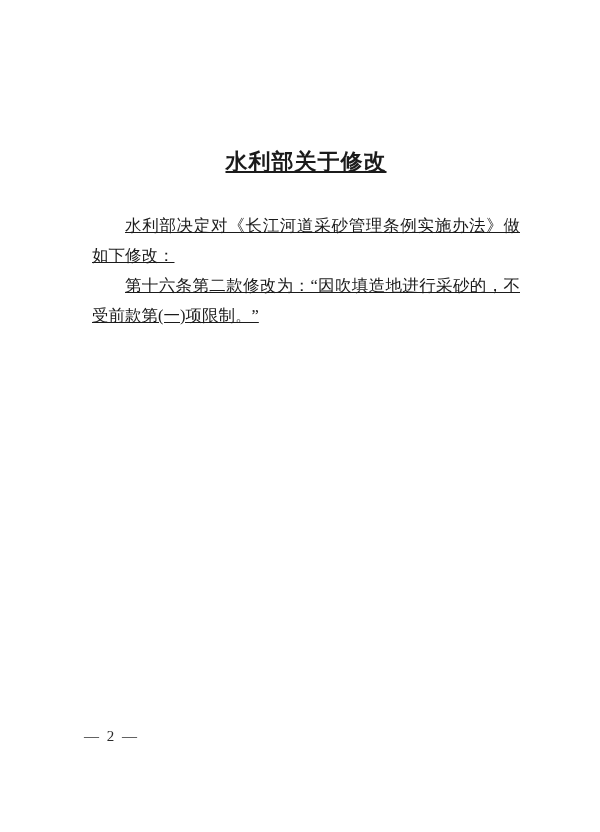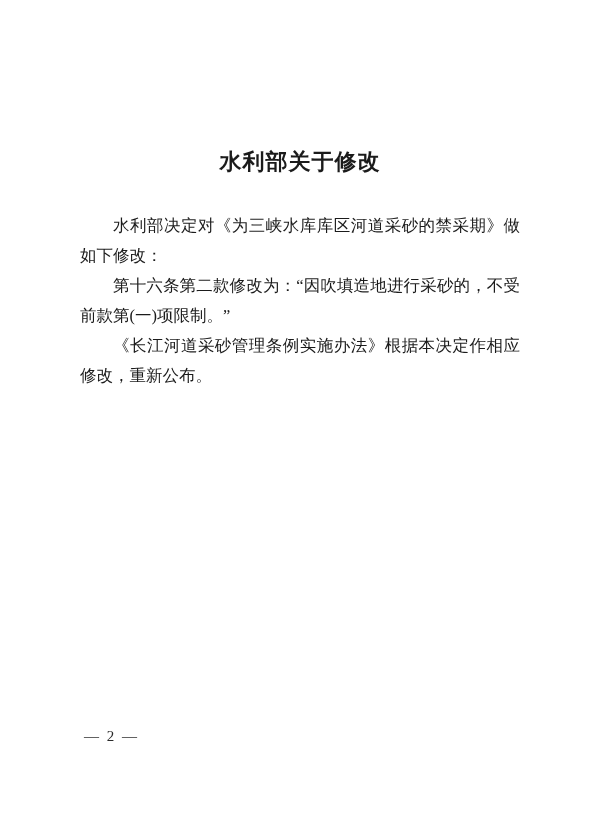--- a/index.html
+++ b/index.html
@@ -12,23 +12,24 @@
     width: 600px;
     height: 832px;
     margin: 0 auto;
     background: #ffffff;
     color: #1b1b1b;
     font-family: "Liberation Serif", "DejaVu Serif", serif;
     overflow: hidden;
   }
   .content {
     position: absolute;
-    left: 80px;
+    left: 92px;
     right: 80px;
     top: 142px;
+    text-decoration: underline;
   }
   .doc-title {
     text-align: center;
     font-weight: 700;
     font-size: 22px;
     line-height: 39px;
     letter-spacing: 1px;
     margin: 0 0 30px 0;
   }
   .doc-title .title-line {
@@ -56,19 +57,18 @@
 </style>
 </head>
 <body>
 
 <div class="page">
   <div class="content">
     <h1 class="doc-title">
       <span class="title-line">水利部关于修改</span>
     </h1>
     <div class="doc-body">
-      <p>水利部决定对《为三峡水库库区河道采砂的禁采期》做如下修改：</p>
+      <p>水利部决定对《长江河道采砂管理条例实施办法》做如下修改：</p>
       <p>第十六条第二款修改为：“因吹填造地进行采砂的，不受前款第(一)项限制。”</p>
-      <p>《长江河道采砂管理条例实施办法》根据本决定作相应修改，重新公布。</p>
     </div>
   </div>
   <div class="page-footer">— 2 —</div>
 </div>
 
 </body></html>

